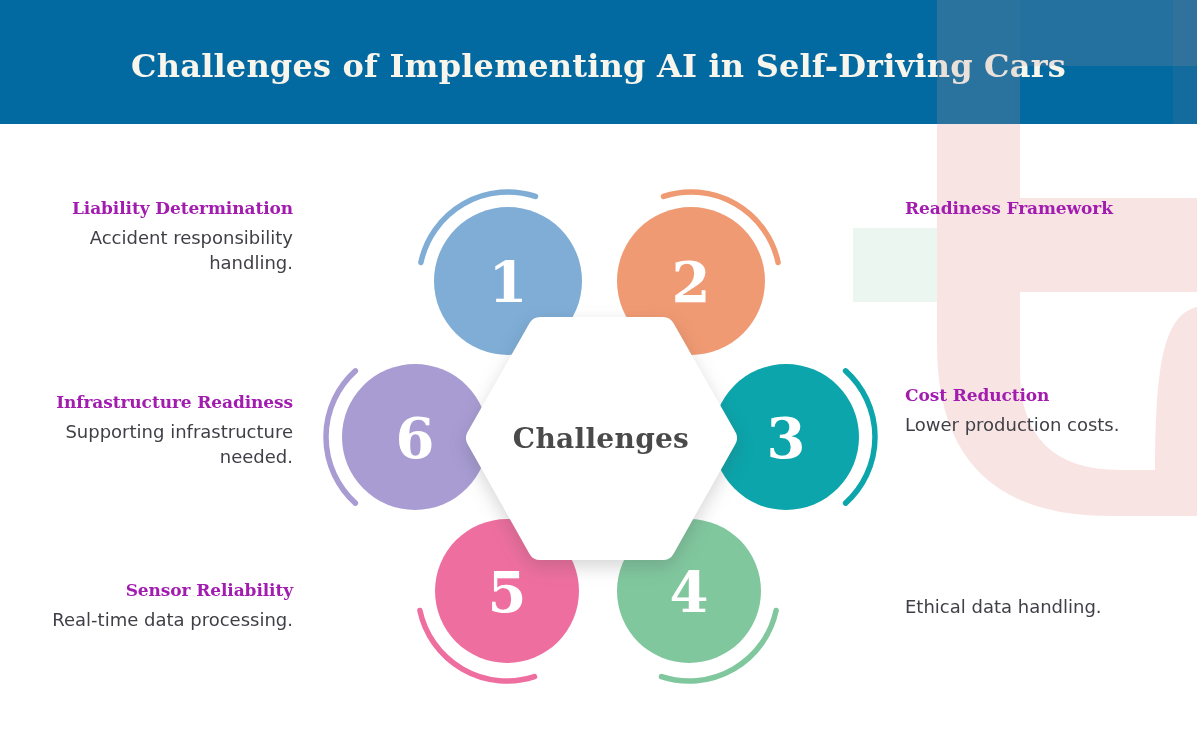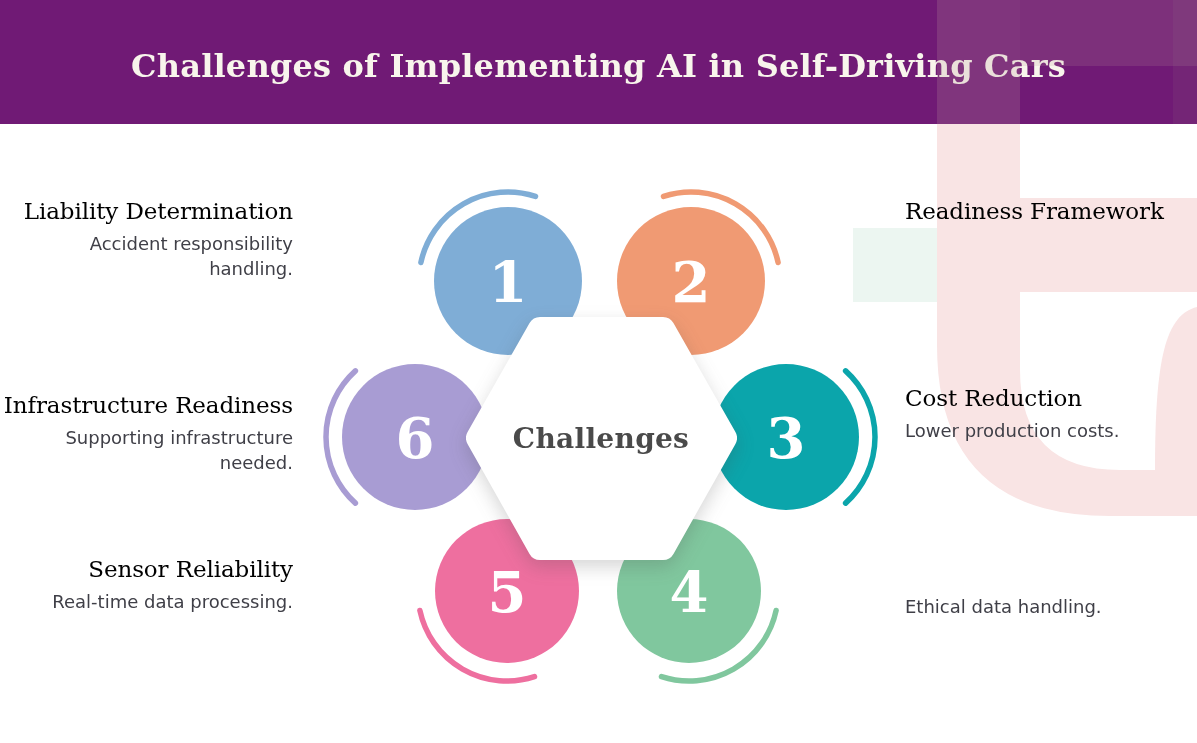--- a/index.html
+++ b/index.html
@@ -33,22 +33,22 @@
   }
   .figure .hex { stroke-width:24; stroke-linejoin:round;
     filter:drop-shadow(0px 7px 9px rgba(70,70,70,0.22)); }
   .figure .center-label {
     font-family:"DejaVu Serif", serif; font-weight:bold; font-size:28px;
     text-anchor:middle; letter-spacing:0.3px;
   }
   
   .label { position:absolute; z-index:5; }
   .label h2 {
-    margin:0; font-family:"DejaVu Serif", serif; font-weight:normal;
-    font-size:23px; color:#000000; white-space:nowrap; letter-spacing:-0.1px;
+    margin:0; font-family:"DejaVu Serif", serif; font-weight:bold;
+    font-size:17px; color:#a21caf; white-space:nowrap; letter-spacing:-0.1px;
   }
   .label p {
     margin:7px 0 0 0; font-size:18px; line-height:1.4; color:#3f3f47;
   }
   .label.left  { right:904px; text-align:right; }
   .label.right { left:905px;  text-align:left; }
   .label.left  p { width:268px; margin-left:auto; }
   .label.right p { width:245px; }
 </style>
 </head>
@@ -59,21 +59,21 @@
   <svg class="decor-svg" width="1197" height="743" viewBox="0 0 1197 743" aria-hidden="true">
     <g>
       <path d="M 937 124 L 1020 124 L 1020 370 Q 1020 470 1120 470 L 1197 470 L 1197 516
                L 1110 516 Q 937 516 937 345 Z" fill="#f9e4e4"></path>
       <path d="M 1020 198 L 1197 198 L 1197 292 L 1020 292 Z" fill="#f9e4e4"></path>
       <path d="M 1197 307 C 1165 315 1155 360 1155 470 L 1197 470 Z" fill="#f9e4e4"></path>
     </g>
     <rect x="853" y="228" width="84" height="74" fill="#ecf6f1"></rect>
   </svg>
 
-  <div class="header" style="background: #701a75;">
+  <div class="header" style="background: #0369a1;">
     <h1 style="color: rgb(248, 245, 236);">Challenges of Implementing AI in Self-Driving Cars</h1>
   </div>
   <div class="header-tint tint-stem"></div>
   <div class="header-tint tint-top"></div>
   <div class="header-tint tint-right"></div>
 
   <svg class="figure" width="1197" height="743" viewBox="0 0 1197 743">
 
     <path class="arc" d="M 420.9 262.5 A 89 89 0 0 1 535.5 196.4" stroke="#7fadd6"></path>
     <path class="arc" d="M 663.5 196.4 A 89 89 0 0 1 778.1 262.5" stroke="#f09a73"></path>
@@ -101,21 +101,21 @@
   </svg>
 
   <div class="label left" style="top:198px">
     <h2>Liability Determination</h2>
     <p>Accident responsibility handling.</p>
   </div>
   <div class="label left" style="top:392px">
     <h2>Infrastructure Readiness</h2>
     <p>Supporting infrastructure needed.</p>
   </div>
-  <div class="label left" style="top:556px">
+  <div class="label left" style="top:580px">
     <h2>Sensor Reliability</h2>
     <p>Real-time data processing.</p>
   </div>
 
   <div class="label right" style="top:198px">
     <h2>Readiness Framework</h2>
   </div>
   <div class="label right" style="top:385px">
     <h2>Cost Reduction</h2>
     <p>Lower production costs.</p>

